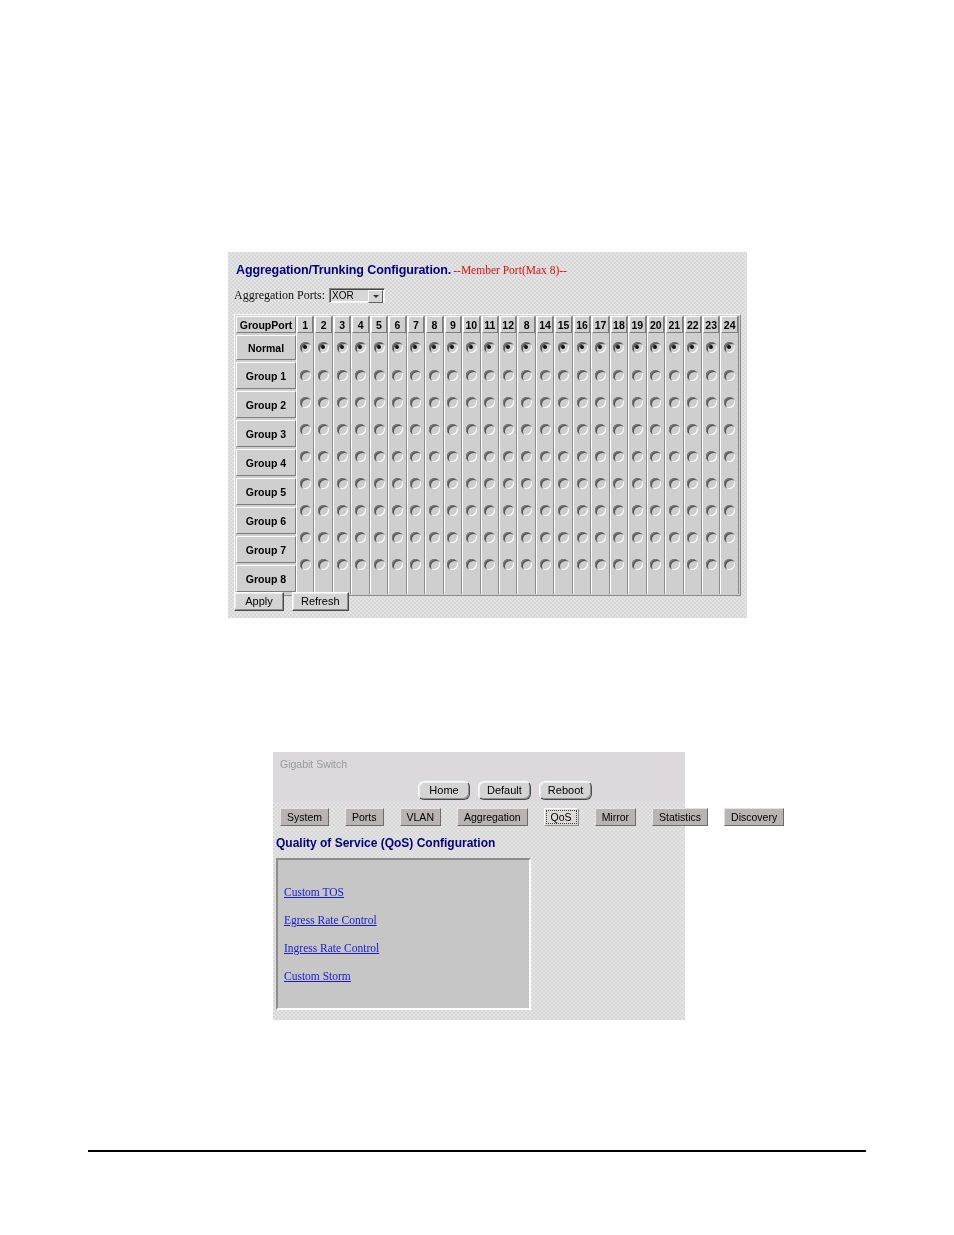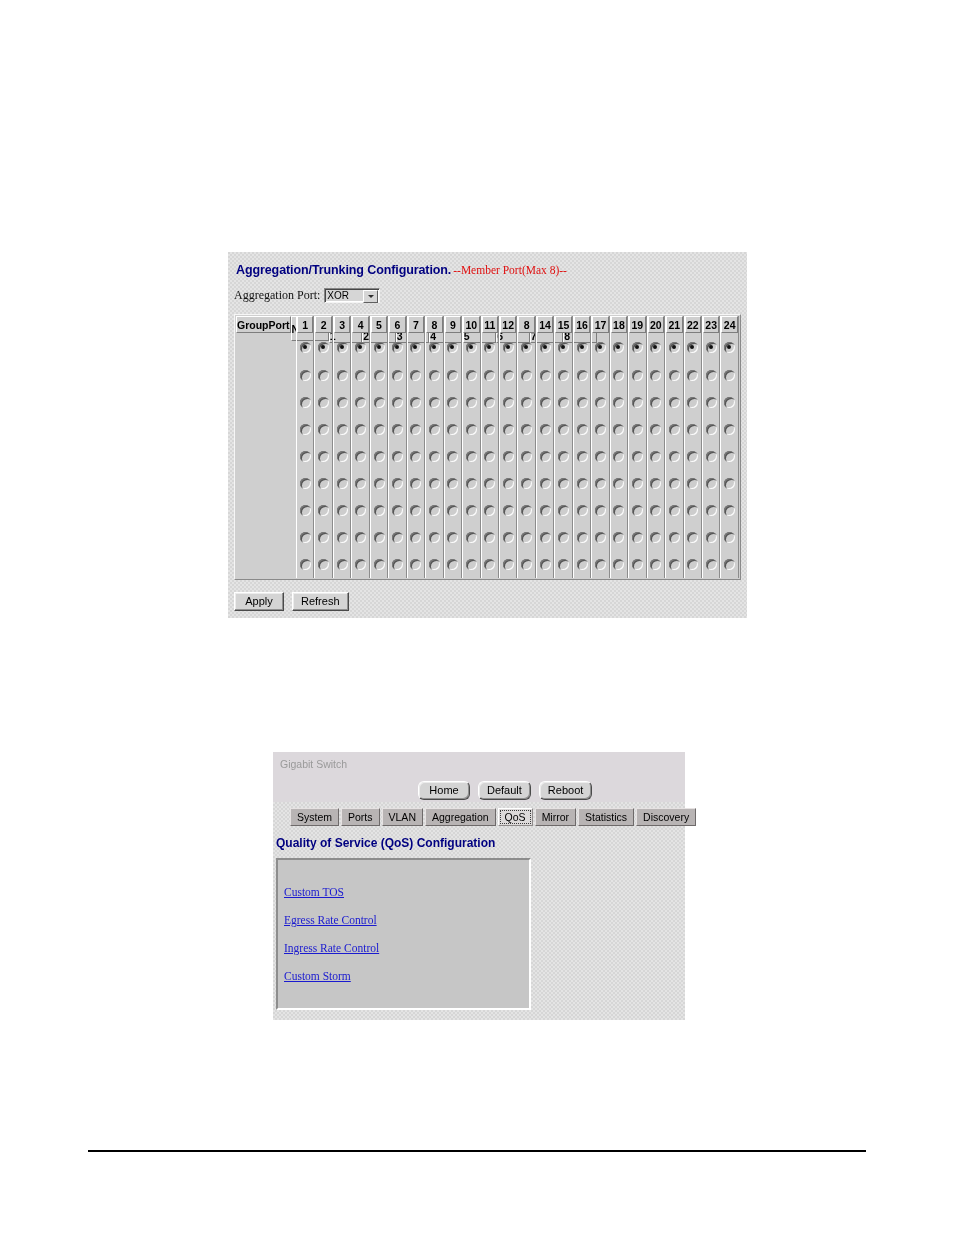--- a/index.html
+++ b/index.html
@@ -120,21 +120,21 @@
     border-color: #f6f6f6 #8a8a8a #8a8a8a #f6f6f6;
     display: flex;
     padding: 1px;
     box-sizing: border-box;
   }
   
   #label-col {
     width: 60px;
     flex: 0 0 60px;
     display: flex;
-    flex-direction: row;
+    flex-direction: column;
   }
   .lbl-cell {
     height: 25px;
     display: flex;
     align-items: center;
     justify-content: center;
     font-size: 10.5px;
     font-weight: bold;
     font-family: "Liberation Sans", sans-serif;
     color: #000;
@@ -262,26 +262,26 @@
     left: 145px;
     top: 29px;
     display: flex;
     gap: 8px;
   }
   #qos-topbtns .btn { height: 19px; min-width: 52px; font-size: 11px; border-radius: 6px; }
 
   
   #tabs {
     position: absolute;
-    left: 17px;
+    left: 7px;
     top: 56px;
     width: 404px;
     height: 18px;
     display: flex;
-    gap: 2px;
+    gap: 16px;
   }
   .tab {
     flex: 0 0 auto;
     height: 18px;
     display: flex;
     align-items: center;
     justify-content: center;
     font-size: 10.5px;
     font-family: "Liberation Sans", sans-serif;
     color: #000;
@@ -348,21 +348,21 @@
 </head>
 <body>
 
 <div class="panel" id="agg-panel">
 
   <div id="agg-title">
     <span class="main">Aggregation/Trunking Configuration.</span><span class="note">--Member Port(Max 8)--</span>
   </div>
 
   <div id="agg-mode-row">
-    <span id="agg-mode-label">Aggregation Port:</span>
+    <span id="agg-mode-label">Aggregation Ports:</span>
     <span class="selectbox">
       <span class="val">XOR</span>
       <span class="arrow">
           <i></i>
         </span>
     </span>
   </div>
 
   <div id="matrix">
     <div id="label-col">

